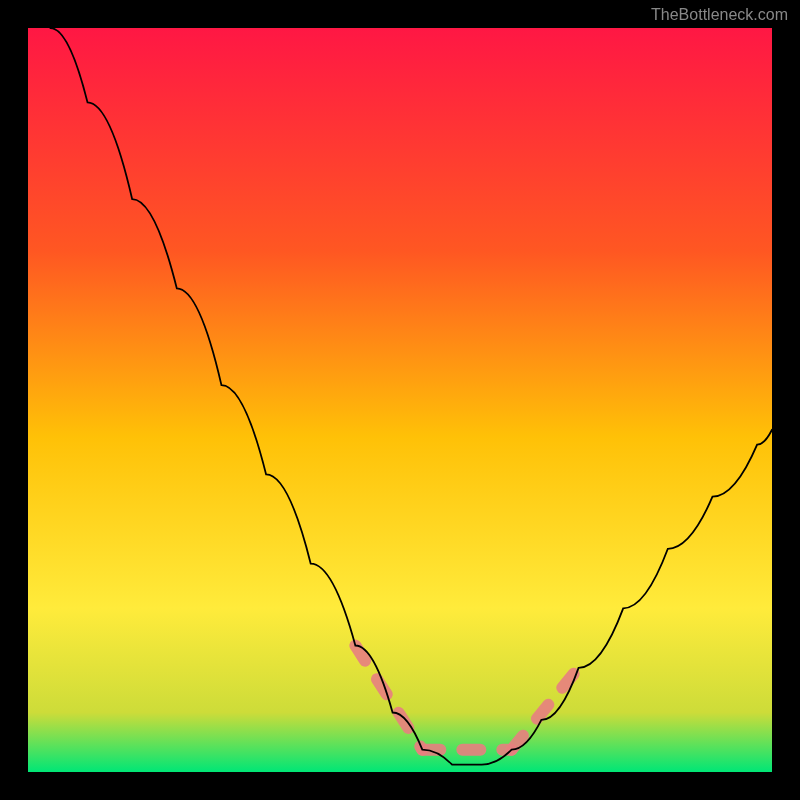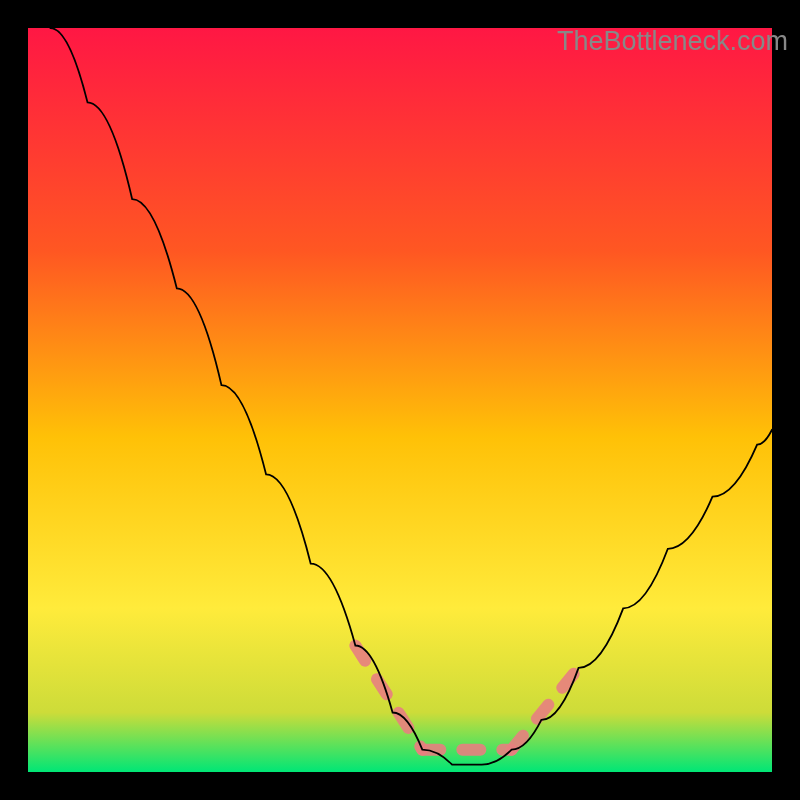--- a/index.html
+++ b/index.html
@@ -1,17 +1,17 @@
 <!DOCTYPE html>
 <html><head>
 <meta charset="utf-8">
 <style>
   * { margin: 0; padding: 0; box-sizing: border-box; }
   body { width: 800px; height: 800px; background: #000; position: relative; font-family: Arial, sans-serif; }
-  .watermark { position: absolute; top: 6px; right: 12px; color: #888; font-size: 27px; font-weight: 500; z-index: 10; margin-top: 20px; }
+  .watermark { position: absolute; top: 6px; right: 12px; color: #888; font-size: 16px; font-weight: 500; z-index: 10; }
   .plot-area { position: absolute; left: 28px; top: 28px; width: 744px; height: 744px; }
   .plot-area svg { display: block; }
 </style>
 </head>
 <body>
 
 <div class="watermark">TheBottleneck.com</div>
 
 <div class="plot-area">
   <svg width="744" height="744" viewBox="0 0 744 744">

